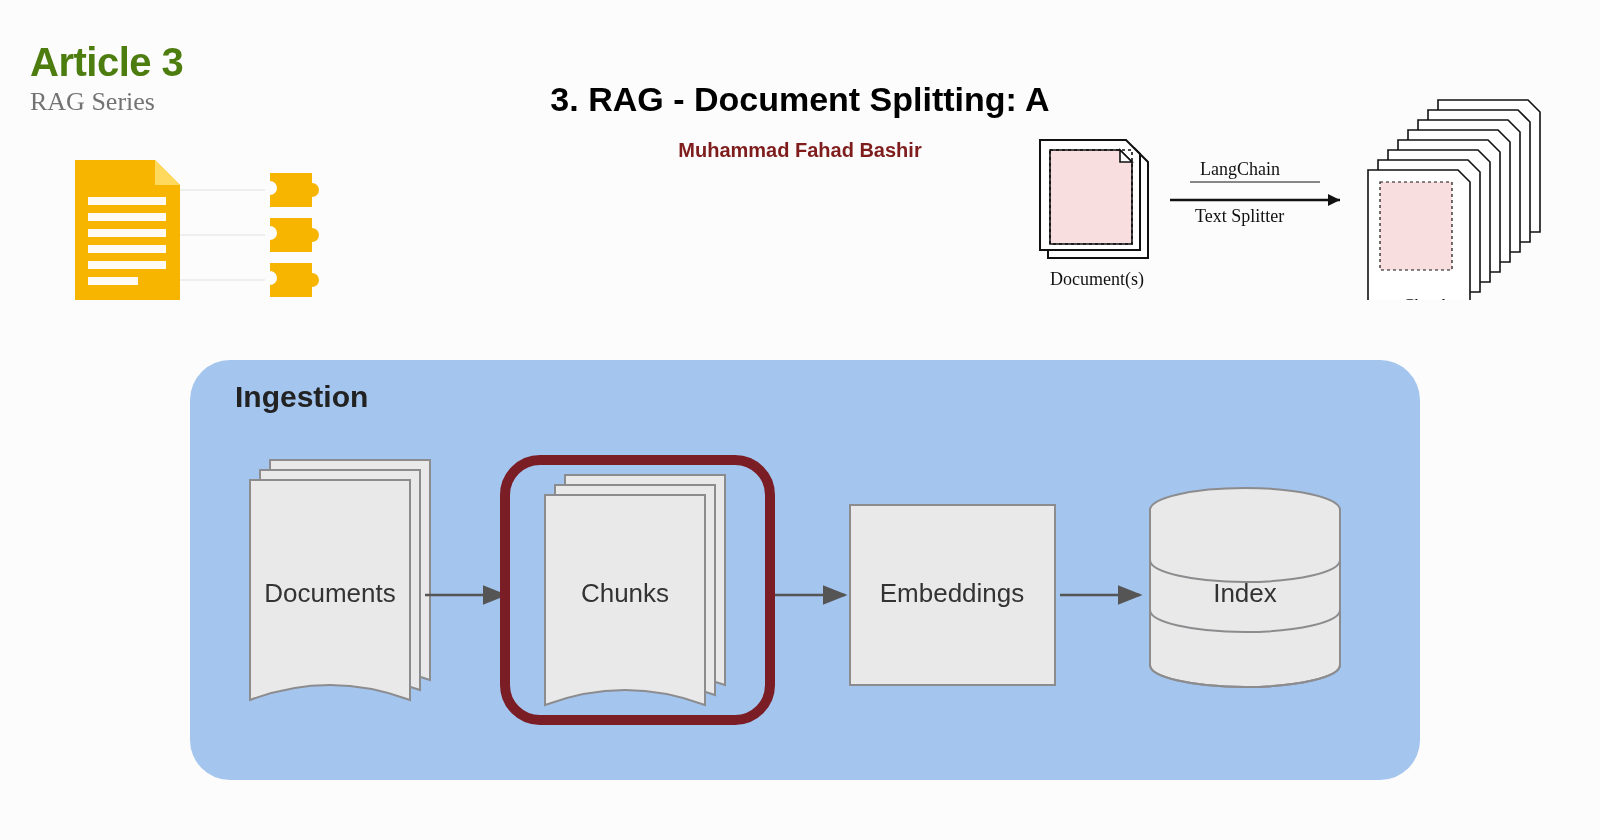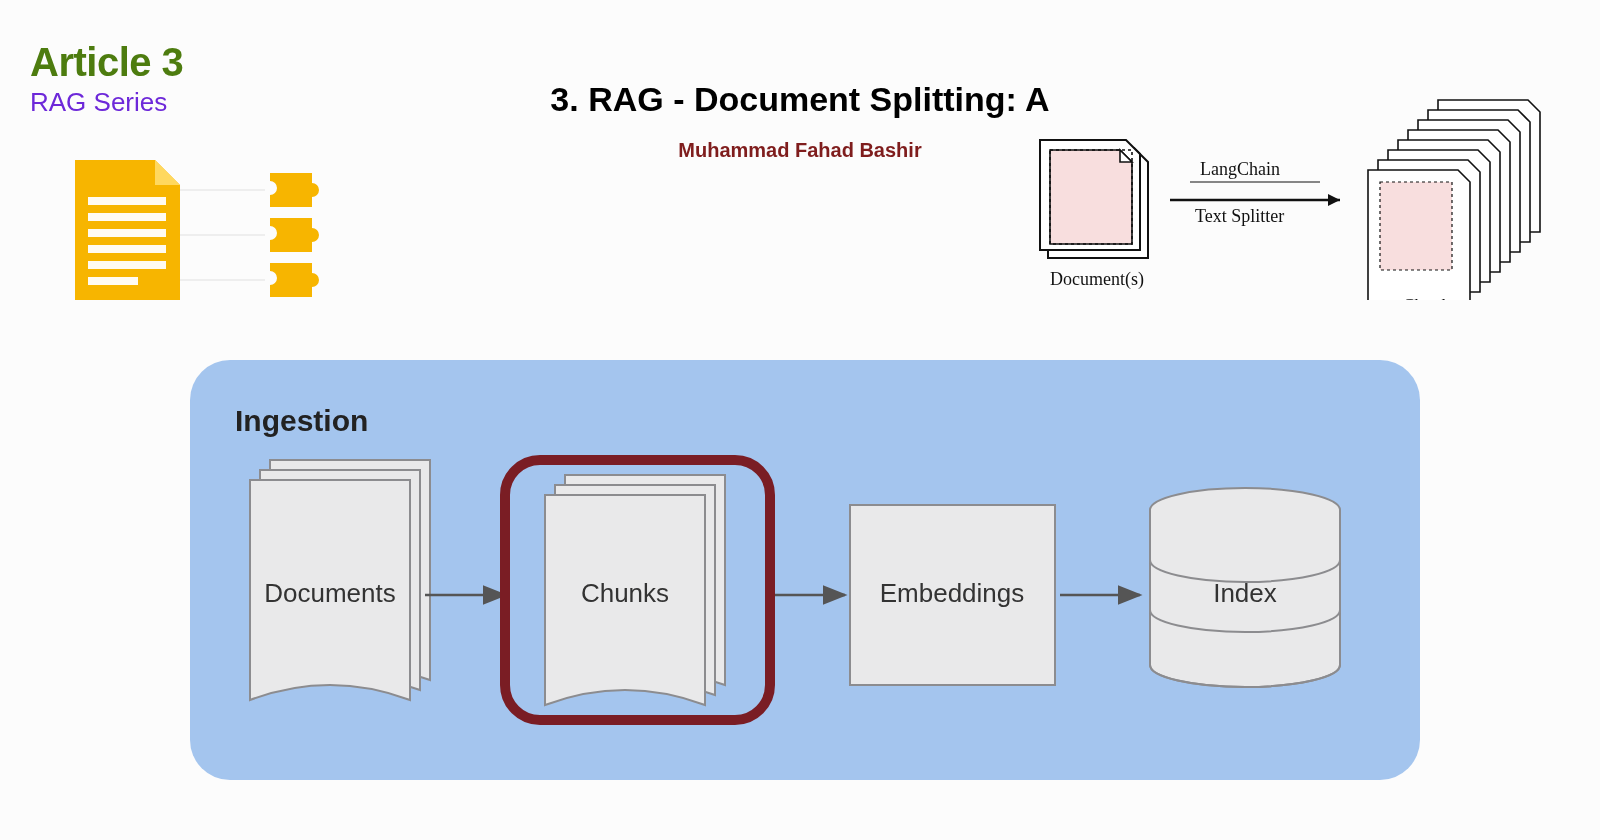--- a/index.html
+++ b/index.html
@@ -19,22 +19,23 @@
     top: 40px;
   }
   .article-num {
     font-size: 40px;
     font-weight: 900;
     color: #4d7c0f;
     letter-spacing: -0.5px;
   }
   .series-name {
     font-size: 26px;
-    color: #6d28d9;
+    color: #737373;
     margin-top: 2px;
+    font-family: Liberation Serif, serif;
   }
 
   .header-center {
     position: absolute;
     left: 0;
     right: 0;
     top: 78px;
     text-align: center;
   }
   .title {
@@ -85,21 +86,21 @@
   .ingestion-panel {
     position: absolute;
     inset: 0;
     background: #a4c5ee;
     border-radius: 40px;
     filter: blur(0.4px);
   }
   .ingestion-label {
     position: absolute;
     left: 45px;
-    top: 44px;
+    top: 20px;
     font-size: 30px;
     font-weight: 700;
     color: #222;
     filter: blur(0.6px);
   }
 
   .pipeline {
     position: absolute;
     left: 0;
     top: 0;

